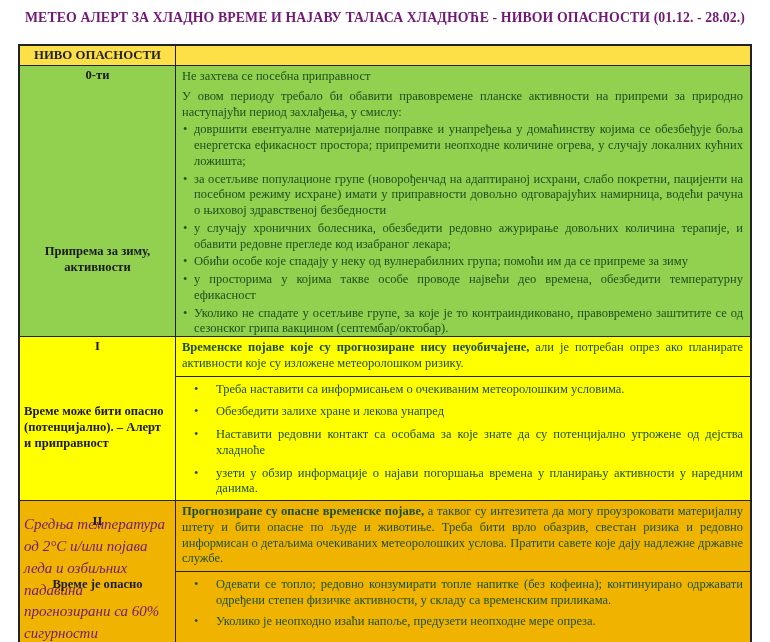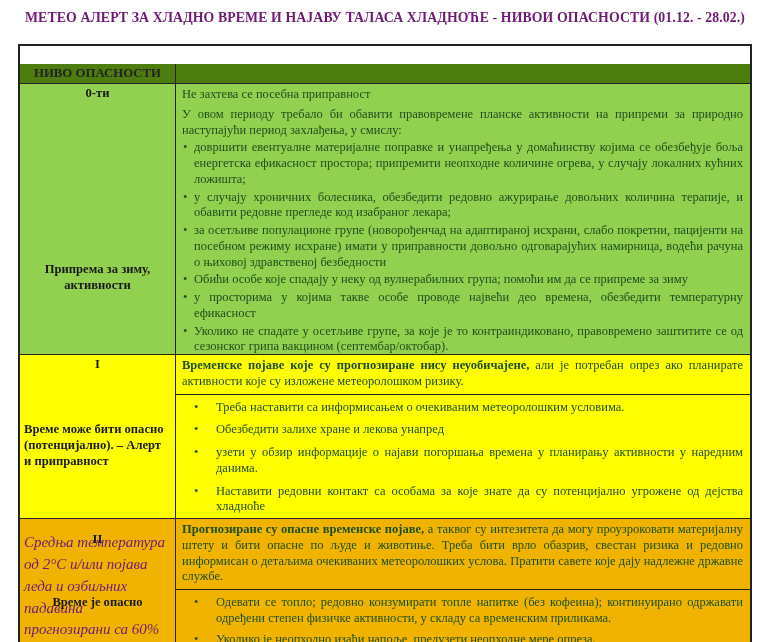--- a/index.html
+++ b/index.html
@@ -18,21 +18,21 @@
     border:2px solid #222; box-sizing:border-box; background:#fff;
   }
   .t-row { display:flex; box-sizing:border-box; border-top:1.5px solid #222; }
   .t-row:first-child { border-top:none; }
   .cell-left {
     width:156px; flex:none; box-sizing:border-box;
     border-right:1.5px solid #222; padding:1px 4px;
   }
   .cell-right { flex:1; box-sizing:border-box; overflow:hidden; }
 
-  .header-row { height:19px; background:#4d7c0f;margin-top:18px; }
+  .header-row { height:19px; background:#fde047; }
   .header-row .cell-left, .header-row .cell-right {
     display:flex; align-items:center; justify-content:center;
     font-weight:bold; font-size:12.8px; color:#222; padding:0;
   }
 
   .row-green  { height:271px; }
   .row-yellow { height:164px; }
   .row-orange { height:144px; }
 
   
@@ -78,44 +78,44 @@
   <div class="t-row row-green" style="background-color: rgb(146, 208, 80);">
     <div class="cell-left level-cell">
       <div class="level-label">0-ти</div>
       <div class="level-name">Припрема за зиму, активности</div>
     </div>
     <div class="cell-right green-content body-text">
       <div class="para1">Не захтева се посебна приправност</div>
       <div class="para2">У овом периоду требало би обавити правовремене планске активности на припреми за природно наступајући период захлађења, у смислу:</div>
       <div class="bullets green-bullets">
           <div class="bullet">довршити евентуалне материјалне поправке и унапређења  у домаћинству којима се обезбеђује боља енергетска ефикасност простора; припремити неопходне количине огрева, у случају локалних кућних ложишта;</div>
+          <div class="bullet">за осетљиве популационе групе (новорођенчад на адаптираној исхрани, слабо покретни, пацијенти на посебном режиму исхране) имати у приправности довољно одговарајућих намирница, водећи рачуна о њиховој здравственој безбедности</div>
           <div class="bullet">у случају хроничних болесника, обезбедити редовно ажурирање довољних количина терапије, и обавити редовне прегледе код изабраног лекара;</div>
-          <div class="bullet">за осетљиве популационе групе (новорођенчад на адаптираној исхрани, слабо покретни, пацијенти на посебном режиму исхране) имати у приправности довољно одговарајућих намирница, водећи рачуна о њиховој здравственој безбедности</div>
           <div class="bullet">Обићи особе које спадају у неку од вулнерабилних група; помоћи им да се припреме за зиму</div>
           <div class="bullet">у просторима у којима такве особе проводе највећи део времена, обезбедити температурну ефикасност</div>
           <div class="bullet">Уколико не спадате у осетљиве групе, за које је то контраиндиковано, правовремено заштитите се од сезонског грипа вакцином (септембар/октобар).</div>
         </div>
     </div>
   </div>
 
   <div class="t-row row-yellow" style="background-color: rgb(255, 255, 0);">
     <div class="cell-left level-cell">
       <div class="level-label">I</div>
       <div class="level-name">Време може бити опасно (потенцијално). – Алерт и приправност</div>
       <div class="level-note">Средња температура од 2°С и/или појава леда и озбиљних падавина прогнозирани са 60% сигурности</div>
     </div>
     <div class="cell-right body-text">
       <div class="intro-block">
         <span class="intro-bold">Временске појаве које су прогнозиране нису неуобичајене,</span><span> али је потребан опрез ако планирате активности које су изложене метеоролошком ризику.</span>
       </div>
       <div class="bullets spaced-bullets">
           <div class="bullet">Треба наставити са информисањем о очекиваним метеоролошким условима.</div>
           <div class="bullet">Обезбедити залихе хране и лекова унапред</div>
+          <div class="bullet">Наставити редовни контакт са особама за које знате да су потенцијално угрожене од дејства хладноће</div>
           <div class="bullet">узети у обзир информације о најави погоршања времена у планирању активности у наредним данима.</div>
-          <div class="bullet">Наставити редовни контакт са особама за које знате да су потенцијално угрожене од дејства хладноће</div>
         </div>
     </div>
   </div>
 
   <div class="t-row row-orange" style="background-color: rgb(240, 180, 0);">
     <div class="cell-left level-cell">
       <div class="level-label">II</div>
       <div class="level-name">Време је опасно</div>
       <div class="level-note">Средња температура од 2°С и/или појава леда и озбиљних падавина</div>
     </div>

